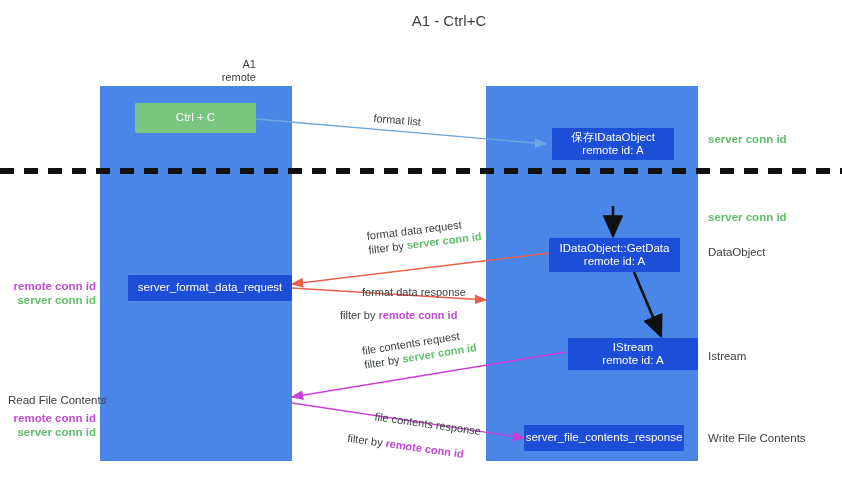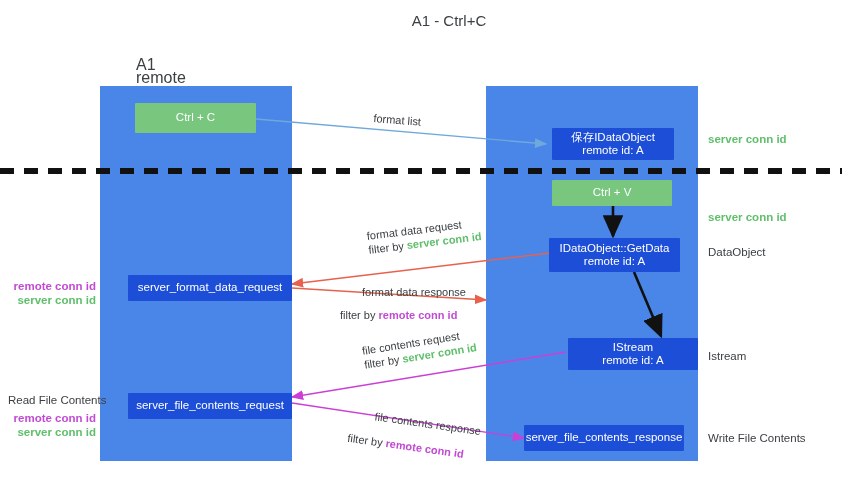--- a/index.html
+++ b/index.html
@@ -14,21 +14,21 @@
   .abs{position:absolute;}
 
   
   .title{
     left:0;top:10px;width:842px;text-align:center;
     font-size:15px;line-height:21px;color:#3c4043;padding-left:28px;
   }
 
   
   .colhead{
-    font-size:16px;line-height:13px;text-align:left;color:#3c4043;
+    font-size:11px;line-height:13px;text-align:right;color:#3c4043;
   }
 
   
   .lane{background:#4a86e8;}
 
   
   .box{
     box-sizing:border-box;
     display:flex;flex-direction:column;
     align-items:center;justify-content:center;
@@ -105,32 +105,26 @@
   </svg>
 
   <div class="abs box orange" style="left:128px;top:275px;width:164px;height:26px;">
     <div>server_format_data_request</div>
   </div>
 
   <div class="abs box green" style="left:135px;top:103px;width:121px;height:30px;">
     <div>Ctrl + C</div>
   </div>
 
-  <div class="abs box orange" style="left:128px;top:393px;width:164px;height:26px;">
-    <div>server_file_contents_request</div>
-  </div>
 
   <div class="abs box orange" style="left:552px;top:128px;width:122px;height:32px;">
     <div>保存IDataObject</div>
     <div class="l2">remote id: A</div>
   </div>
 
-  <div class="abs box green" style="left:552px;top:180px;width:120px;height:26px;">
-    <div>Ctrl + V</div>
-  </div>
 
   <div class="abs box orange" style="left:549px;top:238px;width:131px;height:34px;">
     <div>IDataObject::GetData</div>
     <div class="l2">remote id: A</div>
   </div>
 
 
   <div class="abs box orange" style="left:568px;top:338px;width:130px;height:32px;">
     <div>IStream</div>
     <div class="l2">remote id: A</div>

